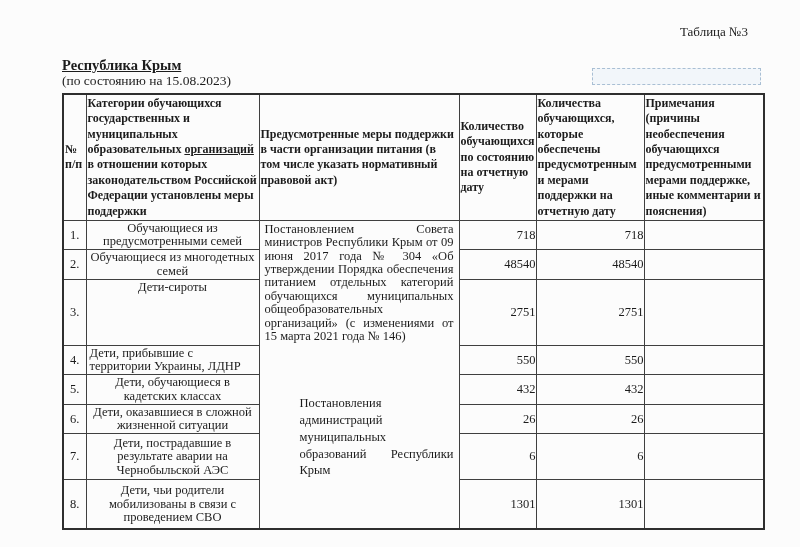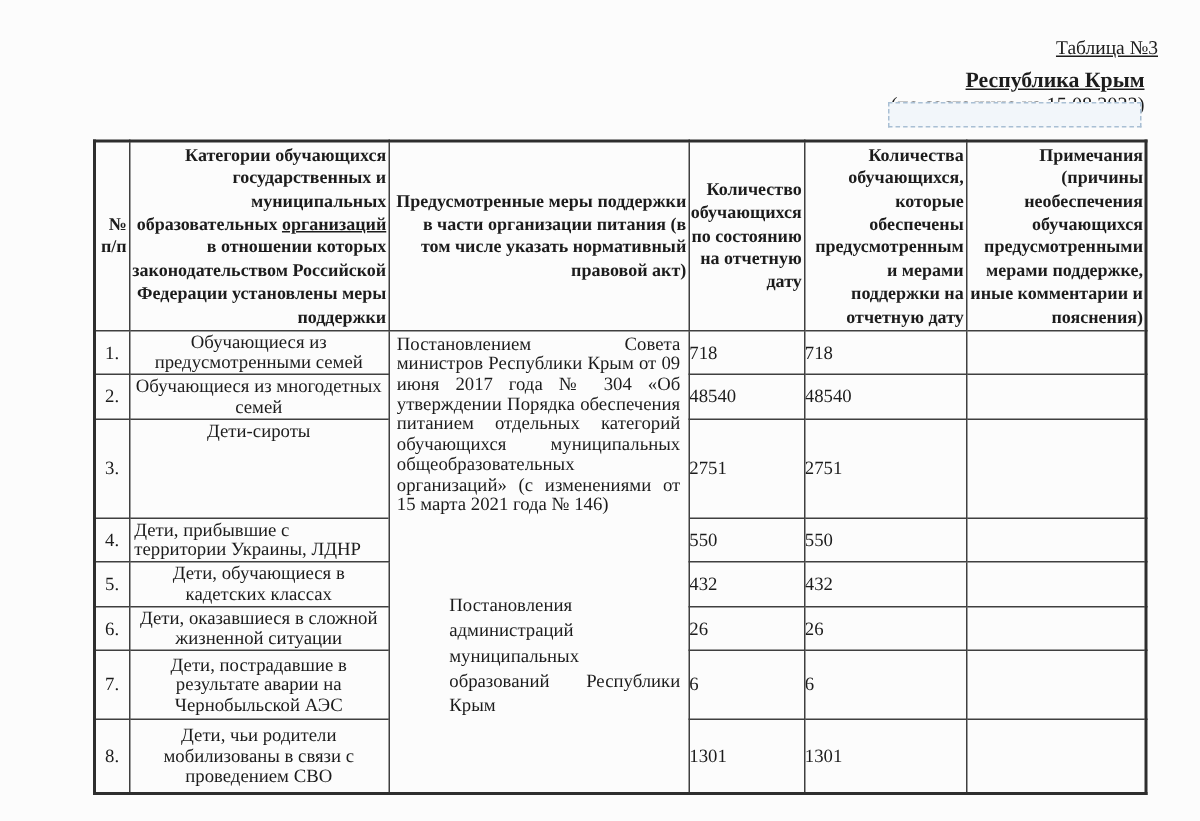--- a/index.html
+++ b/index.html
@@ -14,30 +14,29 @@
   html, body { width: 800px; height: 547px; overflow: hidden; }
   body {
     background: var(--page_bg);
     font-family: "Liberation Serif", "DejaVu Serif", serif;
     color: var(--text);
     position: relative;
   }
   .table-label {
     position: absolute;
     top: 24px;
-    right: 28px;
+    right: 52px;
     font-size: 13px;
-    text-decoration: underline;
   }
   .title-wrap {
     position: absolute;
     left: 62px;
-    top: 46px;
+    top: 57px;
     width: 701px;
-    text-align: right;
+    text-align: left;
     line-height: 1.12;
   }
   .doc-title {
     font-size: 14.5px;
     font-weight: bold;
     text-decoration: underline;
   }
   .doc-subtitle {
     font-size: 13.5px;
   }
@@ -59,21 +58,21 @@
     table-layout: fixed;
     border: 2px solid var(--border-outer);
   }
   .doc-table th, .doc-table td {
     border: 1px solid var(--border);
     overflow: hidden;
   }
   .doc-table th {
     font-size: 12px;
     font-weight: bold;
-    text-align: right;
+    text-align: left;
     vertical-align: middle;
     line-height: 1.28;
     padding: 1px 1px;
     overflow-wrap: break-word;
     word-wrap: break-word;
   }
   .u { text-decoration: underline; }
   td.num {
     text-align: center;
     vertical-align: middle;
@@ -93,21 +92,21 @@
     text-align: justify;
     font-size: 12.5px;
     line-height: 1.07;
     padding: 2px 5px 1px 5px;
     vertical-align: top;
     overflow-wrap: break-word;
   }
   td.act.act-top { border-bottom: hidden; margin-left: 48px; }
   td.act.act-bottom { border-top: hidden; vertical-align: middle; line-height: 1.35; padding-left: 40px; }
   td.count {
-    text-align: left;
+    text-align: right;
     vertical-align: middle;
     font-size: 12.5px;
   }
   td.note { background: transparent; }
 </style>
 </head>
 <body>
 
 <div class="table-label">Таблица №3</div>
 

